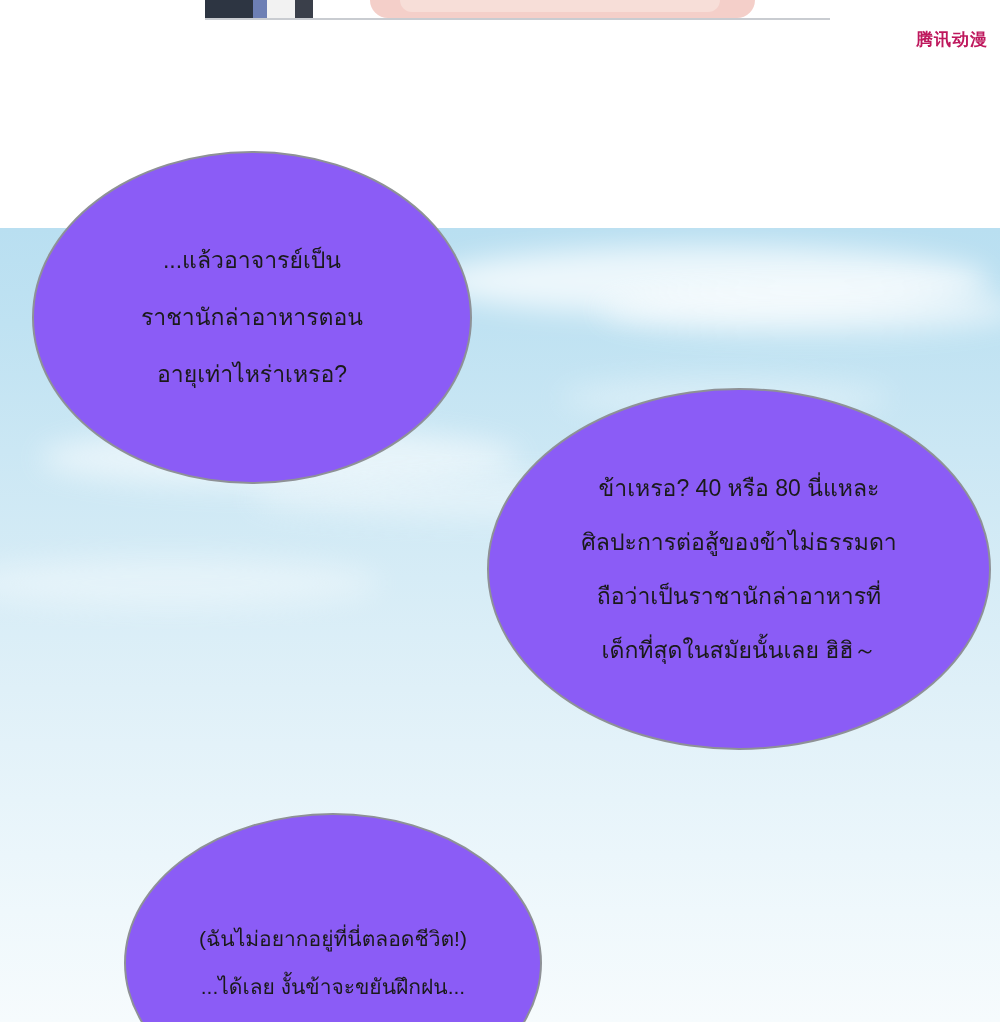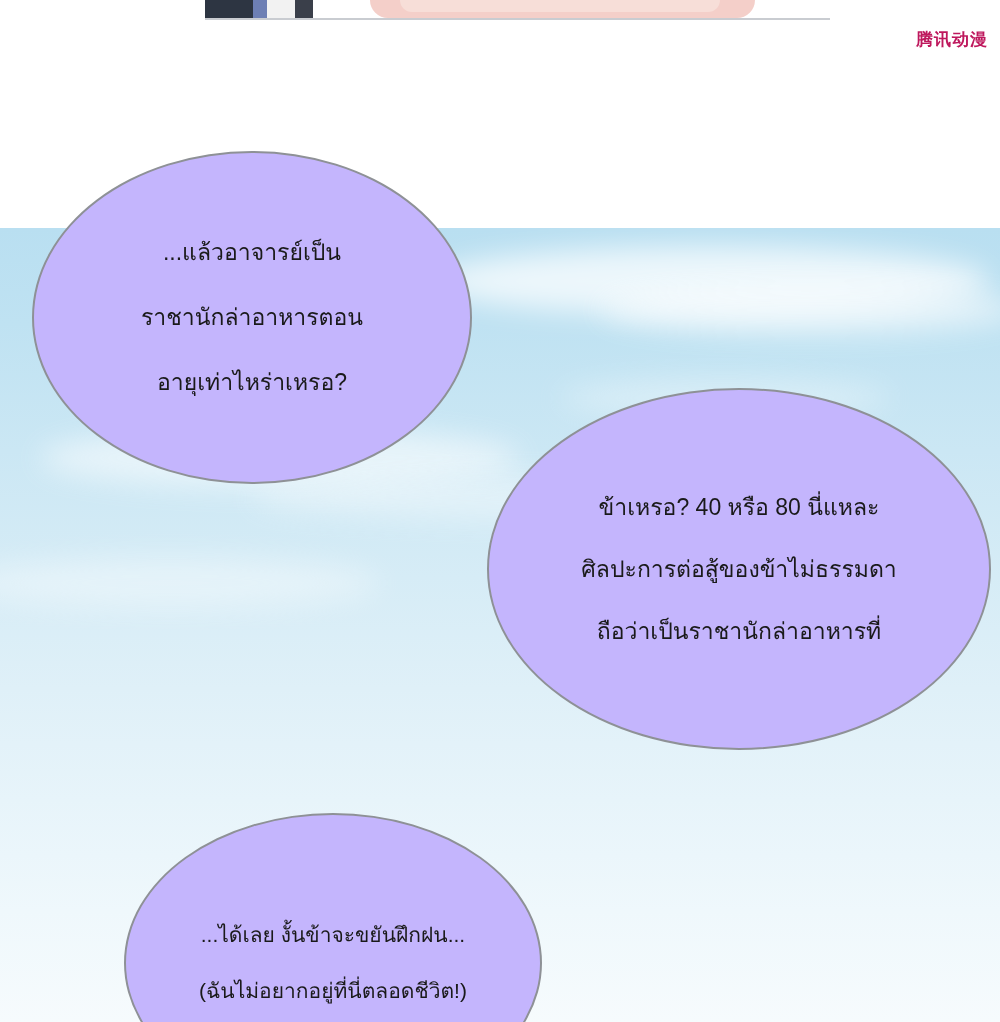--- a/index.html
+++ b/index.html
@@ -121,31 +121,30 @@
   .c2 { left: 600px; top: 58px;  width: 420px; height: 48px; opacity: .8; }
   .c3 { left: 40px;  top: 200px; width: 480px; height: 60px; opacity: .75; }
   .c4 { left: 250px; top: 248px; width: 620px; height: 44px; opacity: .55; }
   .c5 { left: -40px; top: 330px; width: 420px; height: 50px; opacity: .5; }
   .c6 { left: 560px; top: 150px; width: 330px; height: 40px; opacity: .45; }
   .c7 { left: 120px; top: 120px; width: 260px; height: 36px; opacity: .4; }
 
   
   .bubble {
     position: absolute;
-    background: #c4b5fd;
+    background: #8b5cf6;
     border: 2px solid #8e9196;
     border-radius: 50%;
     box-sizing: border-box;
     display: flex;
     flex-direction: column;
     align-items: center;
     justify-content: center;
     text-align: center;
     color: #1a1a1a;
-    gap: 8px;
   }
   .bubble .line {
     display: block;
     white-space: nowrap;
   }
 
   
   .bubble-1 {
     left: 32px;
     top: 151px;
@@ -202,20 +201,21 @@
   <div class="bubble bubble-1">
     <span class="line">...แล้วอาจารย์เป็น</span>
     <span class="line">ราชานักล่าอาหารตอน</span>
     <span class="line">อายุเท่าไหร่าเหรอ?</span>
   </div>
 
   <div class="bubble bubble-2">
     <span class="line">ข้าเหรอ? 40 หรือ 80 นี่แหละ</span>
     <span class="line">ศิลปะการต่อสู้ของข้าไม่ธรรมดา</span>
     <span class="line">ถือว่าเป็นราชานักล่าอาหารที่</span>
+    <span class="line">เด็กที่สุดในสมัยนั้นเลย ฮิฮิ～</span>
   </div>
 
   <div class="bubble bubble-3">
+    <span class="line">(ฉันไม่อยากอยู่ที่นี่ตลอดชีวิต!)</span>
     <span class="line">...ได้เลย งั้นข้าจะขยันฝึกฝน...</span>
-    <span class="line">(ฉันไม่อยากอยู่ที่นี่ตลอดชีวิต!)</span>
   </div>
 
 </div>
 
 </body></html>

